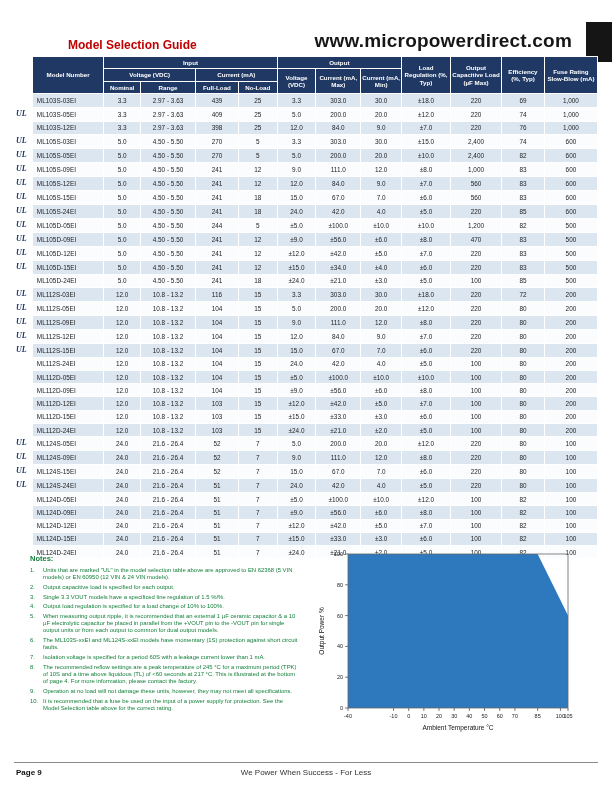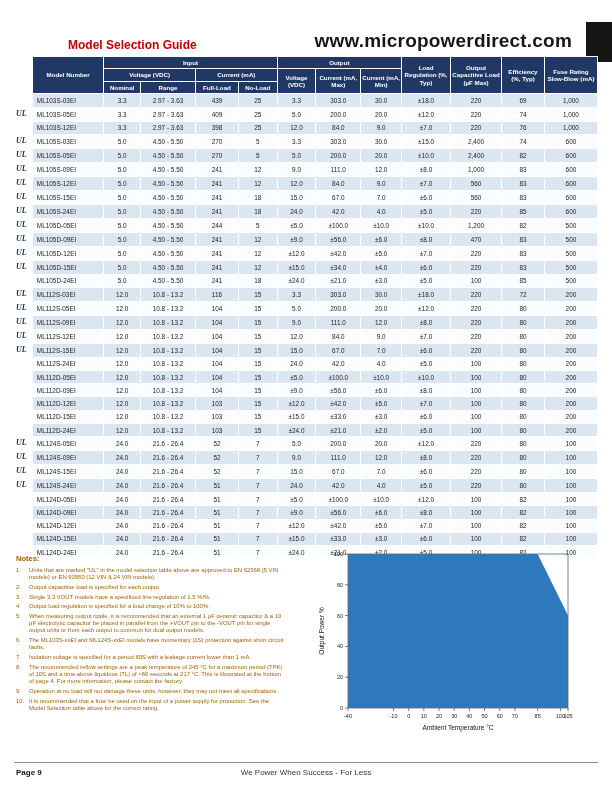--- a/index.html
+++ b/index.html
@@ -25,21 +25,21 @@
     font-size:6.4px; color:#222222; line-height:1.1; background:#fbfcfe;
   }
   tr.alt td { background:#DCE6F1; }
   th.gutter, td.gutter { background:transparent !important; border:none !important;margin-top:12px; }
   td.gutter {
     color:#1F3864; font-weight:bold; font-style:italic; font-size:8px;
     font-family:"Liberation Serif", serif; text-align:left; padding-left:2px;
   }
   td.model { text-align:left; padding-left:4px; }
 
-  .notes { position:absolute; top:554px; left:16px; width:270px; color:#a16207; }
+  .notes { position:absolute; top:554px; left:30px; width:270px; color:#15803d; }
   .notes-title { font-weight:bold; font-size:7.5px; margin-bottom:4px; }
   .note { display:flex; margin-bottom:2.5px; font-size:5.9px; line-height:1.22; }
   .note .num { width:13px; flex:none; }
   .note .txt { flex:1; }
 
   .derating { position:absolute; top:546px; left:312px; width:272px; }
   .derating-title { color:#C00000; font-size:11px; font-weight:bold; margin-bottom:8px; }
   svg text { font-family:"Liberation Sans", sans-serif; }
 
   .footer-line { position:absolute; left:14px; right:14px; top:762px; border-top:1px solid #8a8a8a; }

